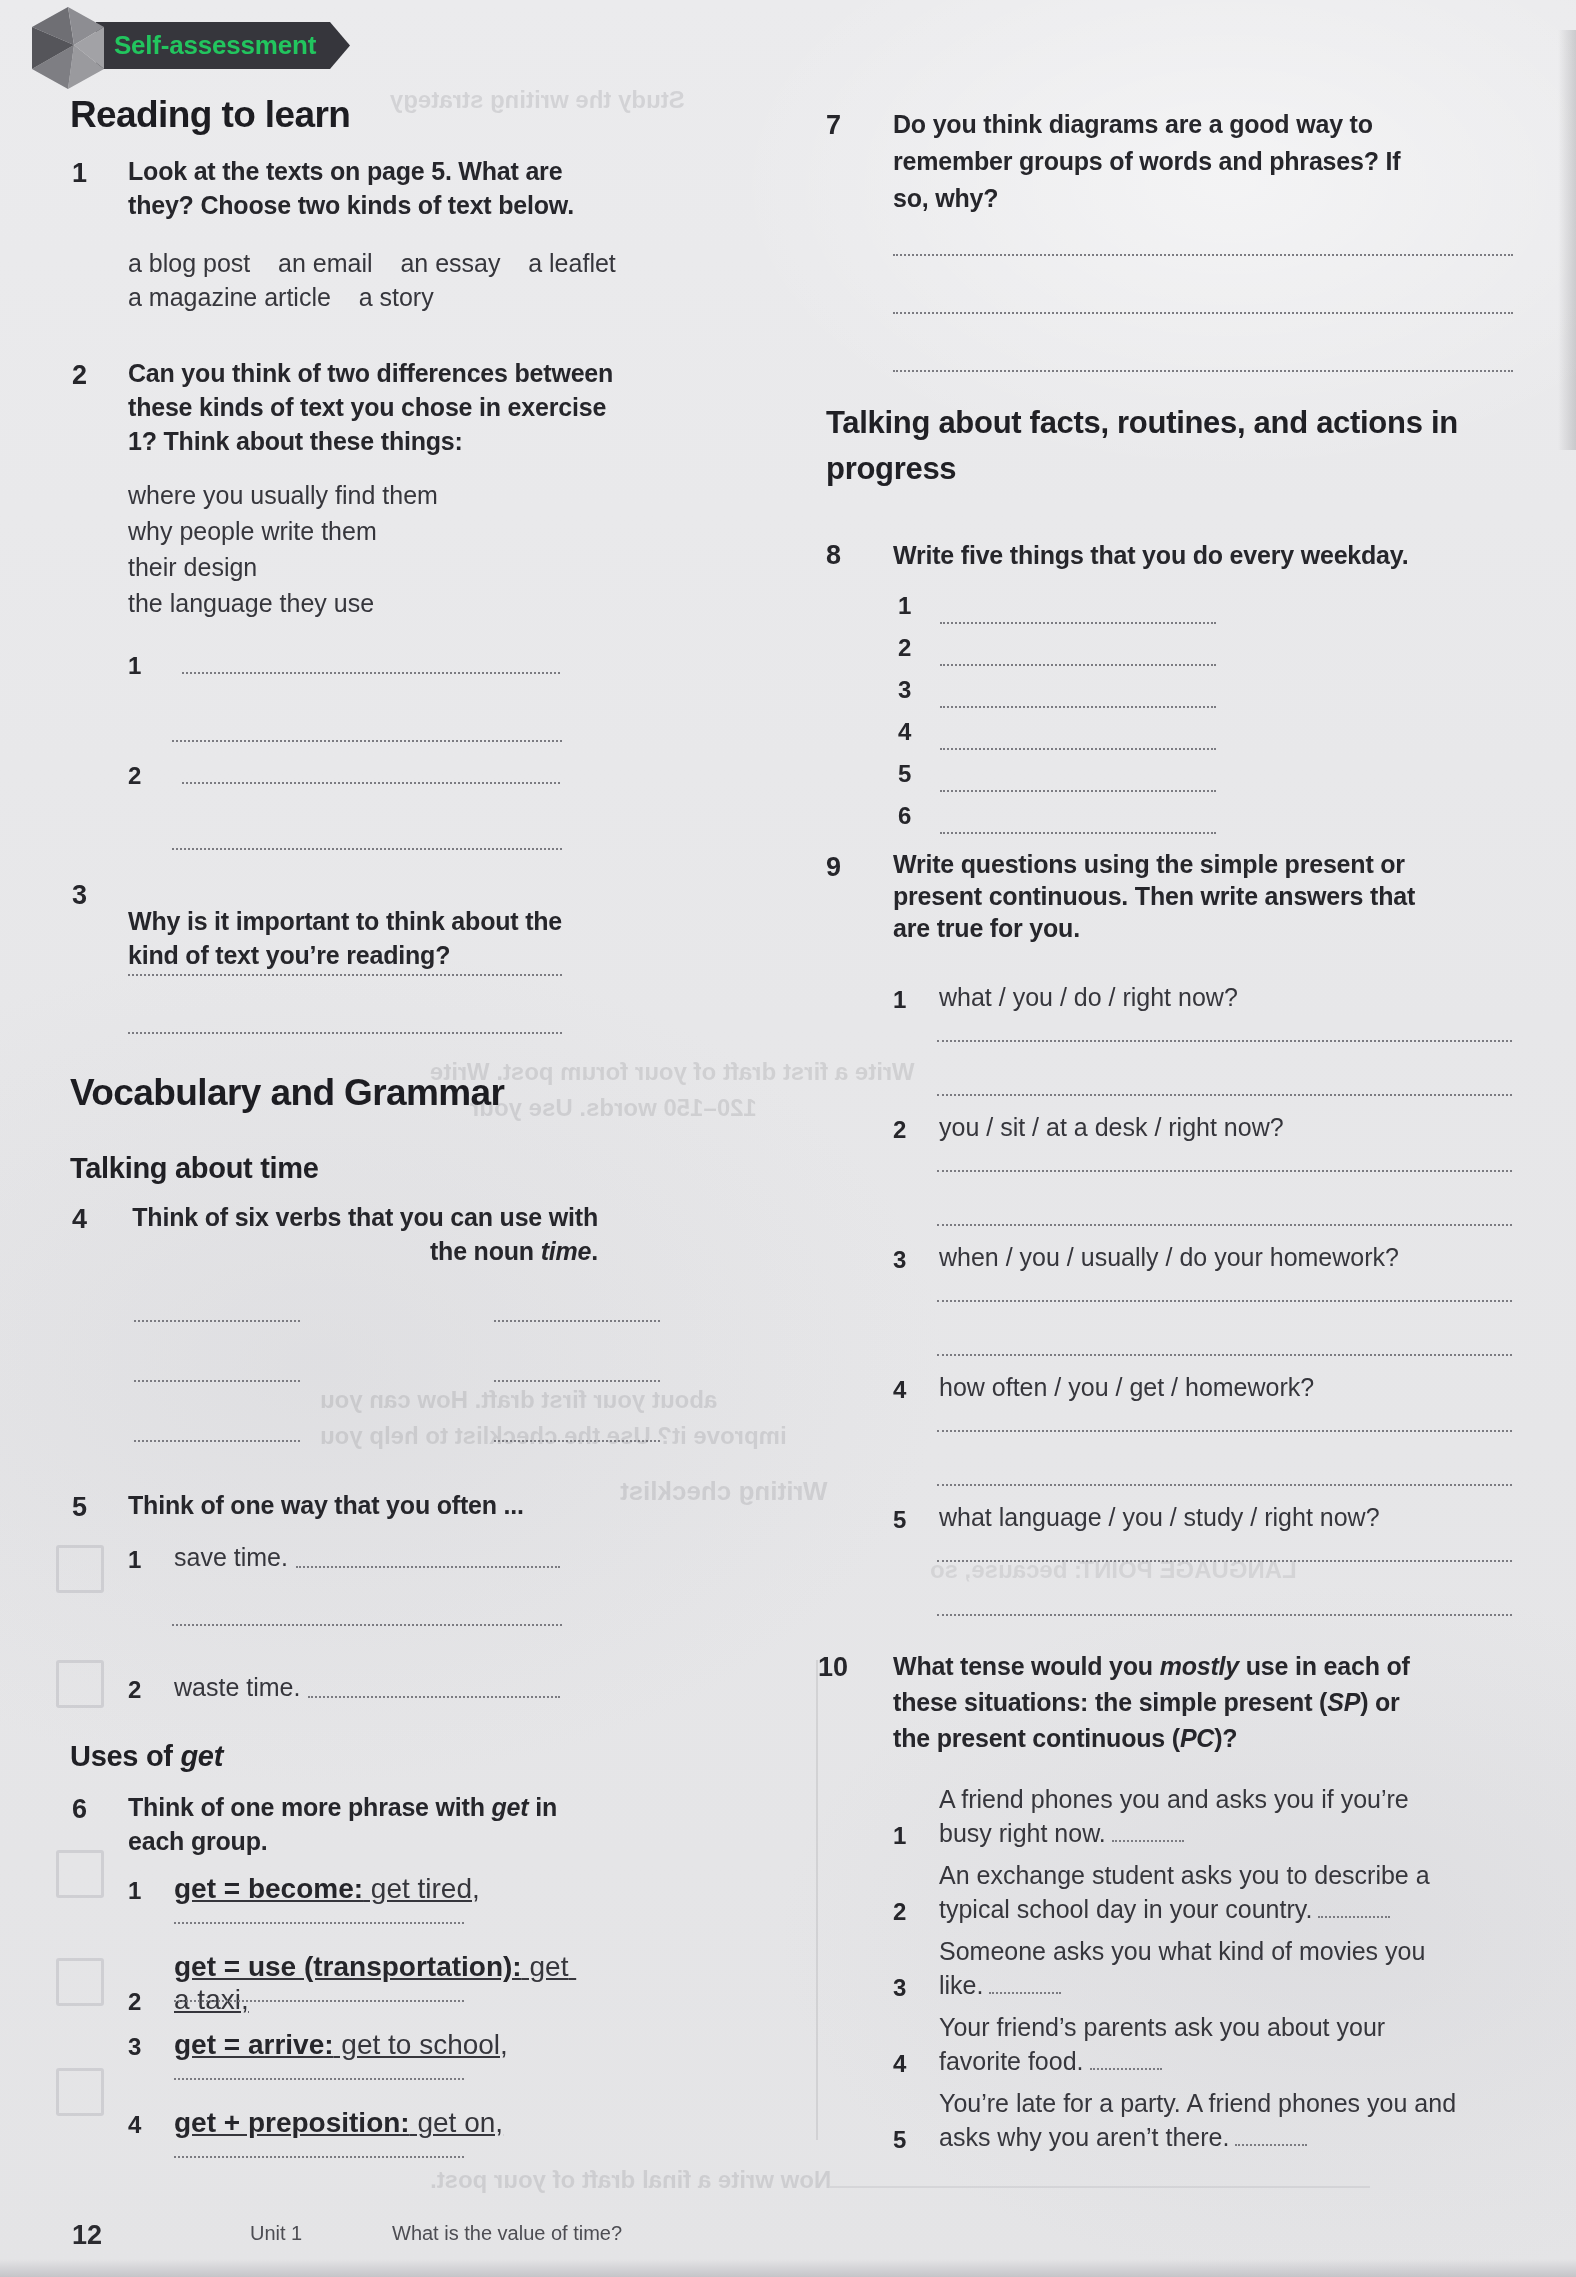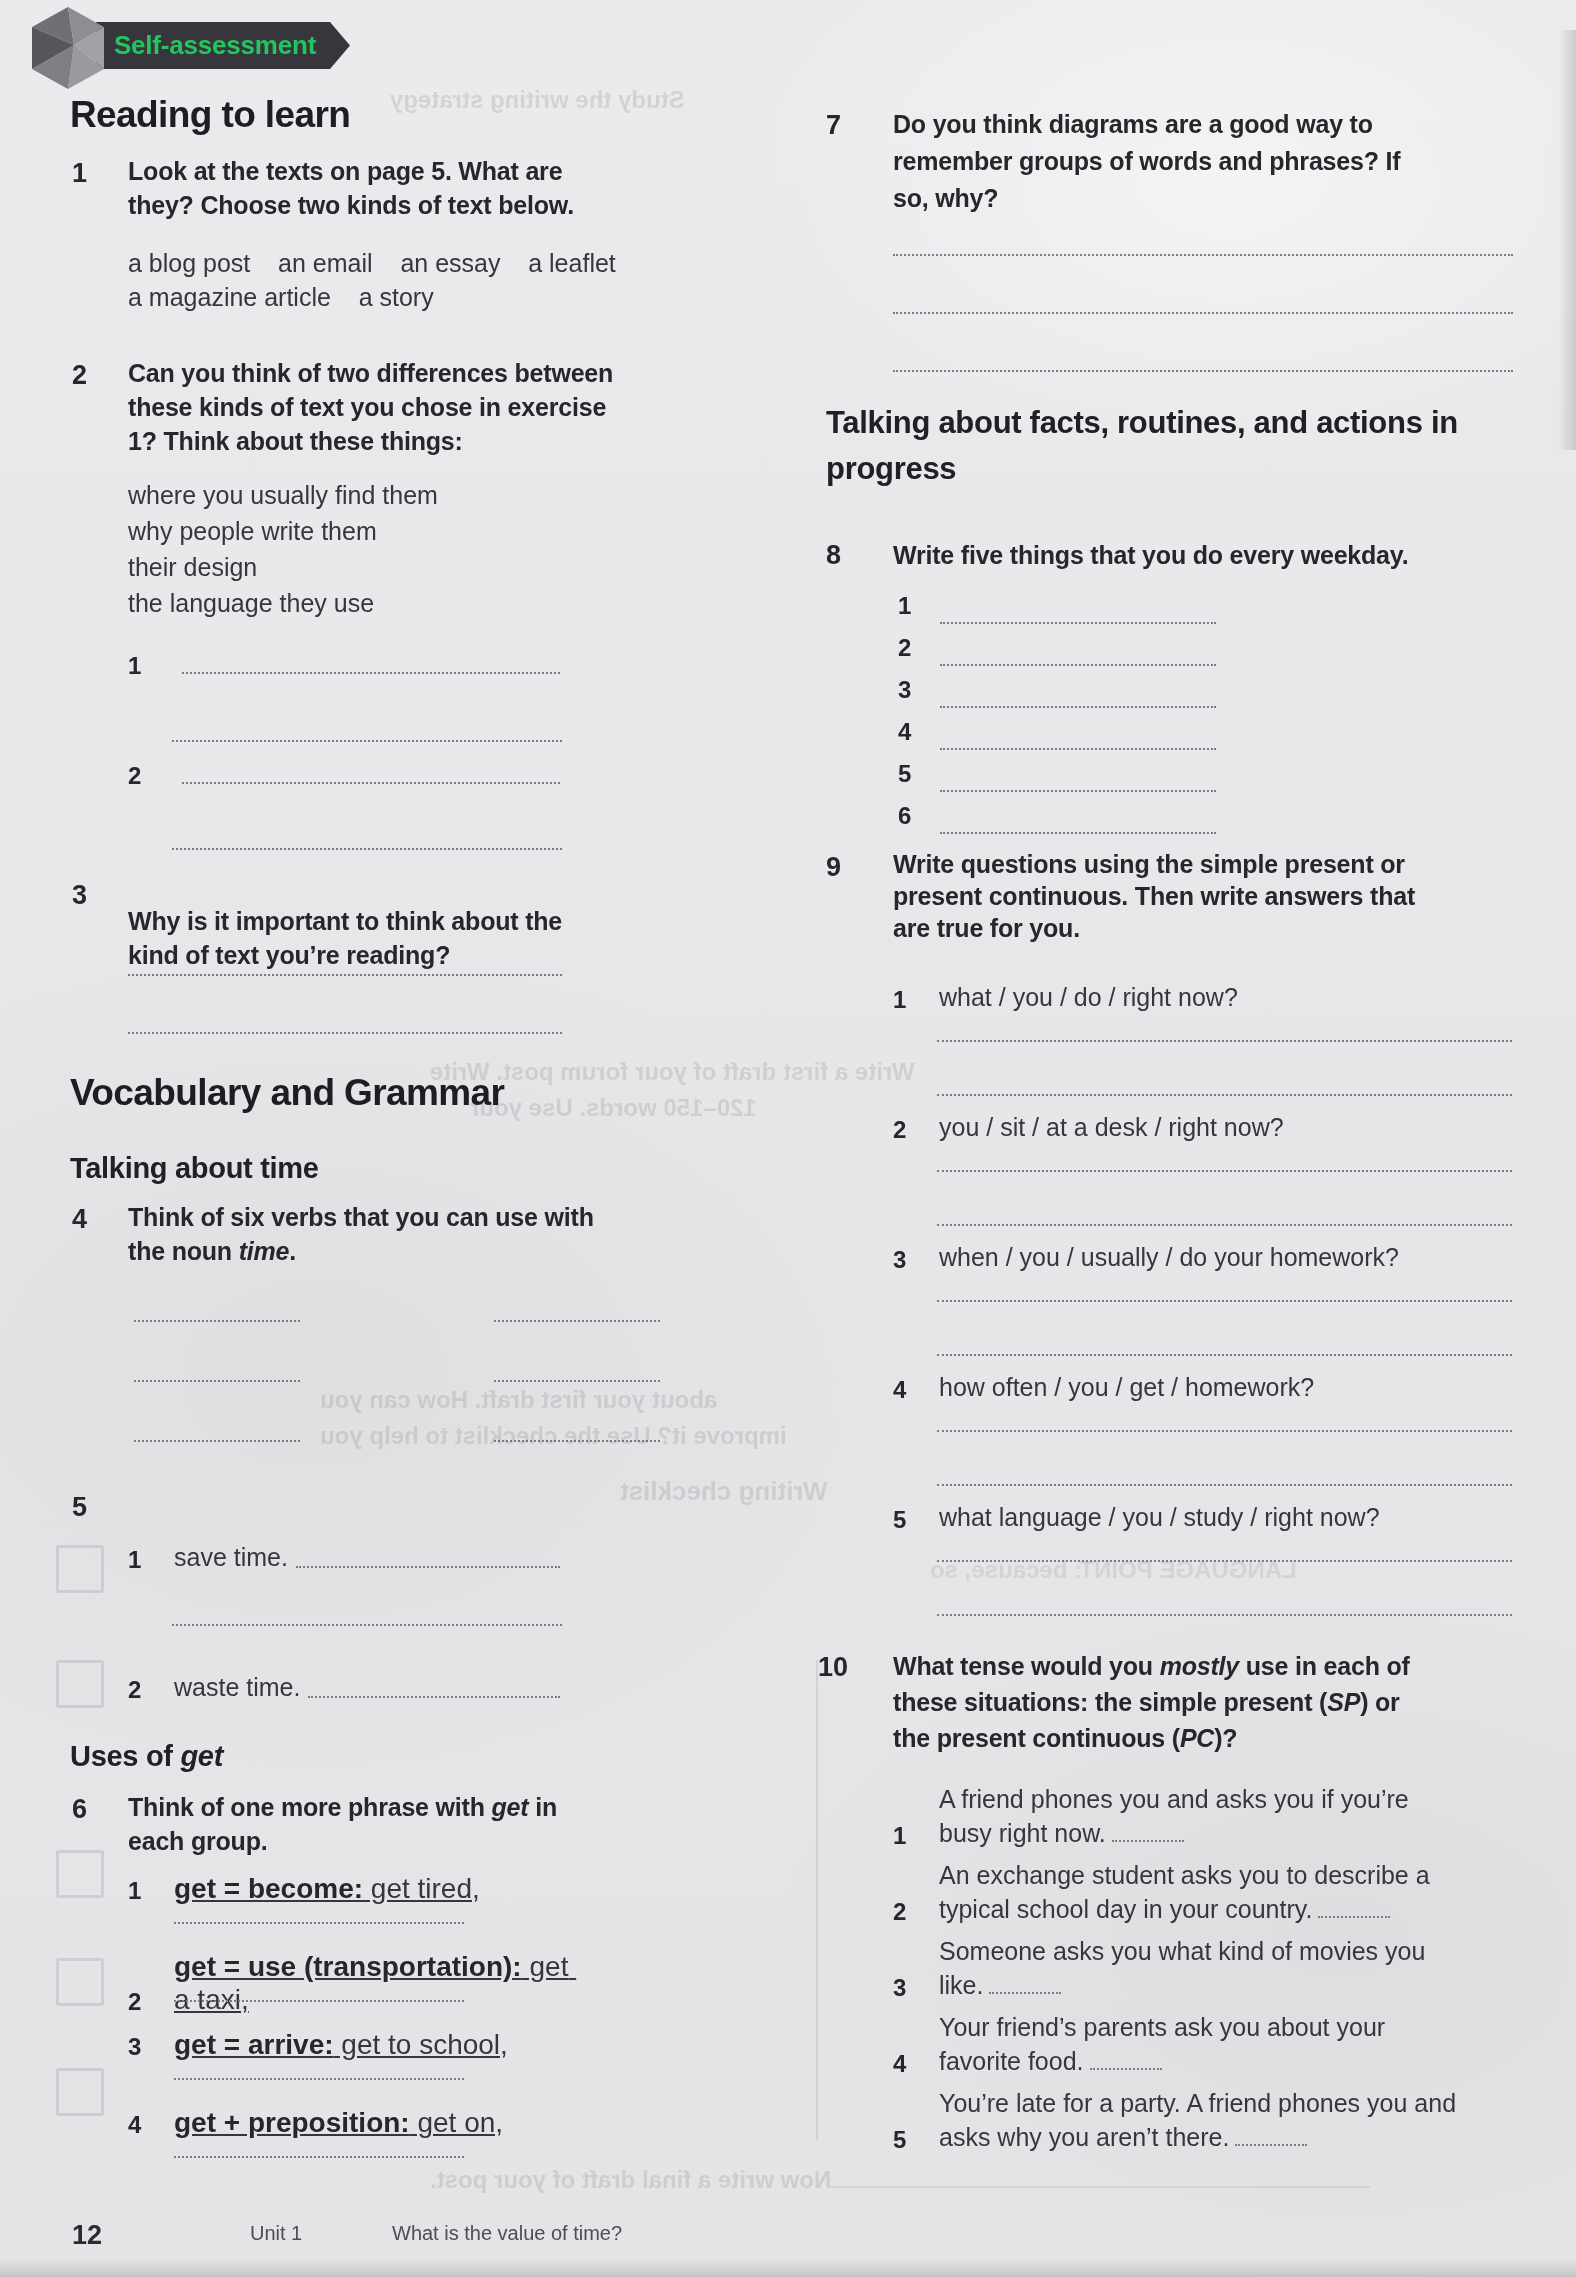--- a/index.html
+++ b/index.html
@@ -87,31 +87,32 @@
 
   <div class="abs num" style="left:72px;top:880px;">3</div>
   <div class="abs stem" style="left:128px;top:876px;width:470px;margin-top:28px;">Why is it important to think about the kind of text you’re reading?</div>
   <div class="blank" style="left:128px;top:974px;width:434px;"></div>
   <div class="blank" style="left:128px;top:1032px;width:434px;"></div>
 
   <div class="abs h1" style="left:70px;top:1072px;">Vocabulary and Grammar</div>
   <div class="abs h2" style="left:70px;top:1152px;">Talking about time</div>
 
   <div class="abs num" style="left:72px;top:1204px;">4</div>
-  <div class="abs stem" style="left:128px;top:1200px;width:470px;">
+  <div class="abs stem" style="left:128px;top:1200px;width:470px;text-align:right;">
     <span>Think of six verbs that you can use with the noun </span><i>time</i><span>.</span>
   </div>
   <div class="blank" style="left:134px;top:1320px;width:166px;"></div>
   <div class="blank" style="left:494px;top:1320px;width:166px;"></div>
   <div class="blank" style="left:134px;top:1380px;width:166px;"></div>
   <div class="blank" style="left:494px;top:1380px;width:166px;"></div>
   <div class="blank" style="left:134px;top:1440px;width:166px;"></div>
   <div class="blank" style="left:494px;top:1440px;width:166px;"></div>
 
   <div class="abs num" style="left:72px;top:1492px;">5</div>
+  <div class="abs stem" style="left:128px;top:1488px;width:460px;">Think of one way that you often ...</div>
   <div class="abs row" style="left:128px;top:1540px;width:434px;">
     <span class="inum">1</span>
     <span class="body">save time.</span>
     <span class="fill"></span>
   </div>
   <div class="blank" style="left:172px;top:1624px;width:390px;"></div>
   <div class="abs row" style="left:128px;top:1670px;width:434px;">
     <span class="inum">2</span>
     <span class="body">waste time.</span>
     <span class="fill"></span>

